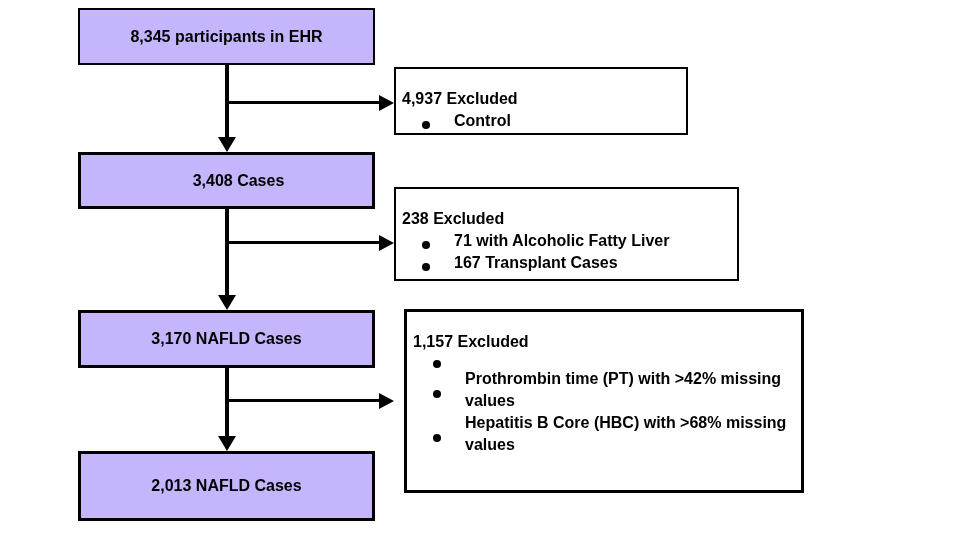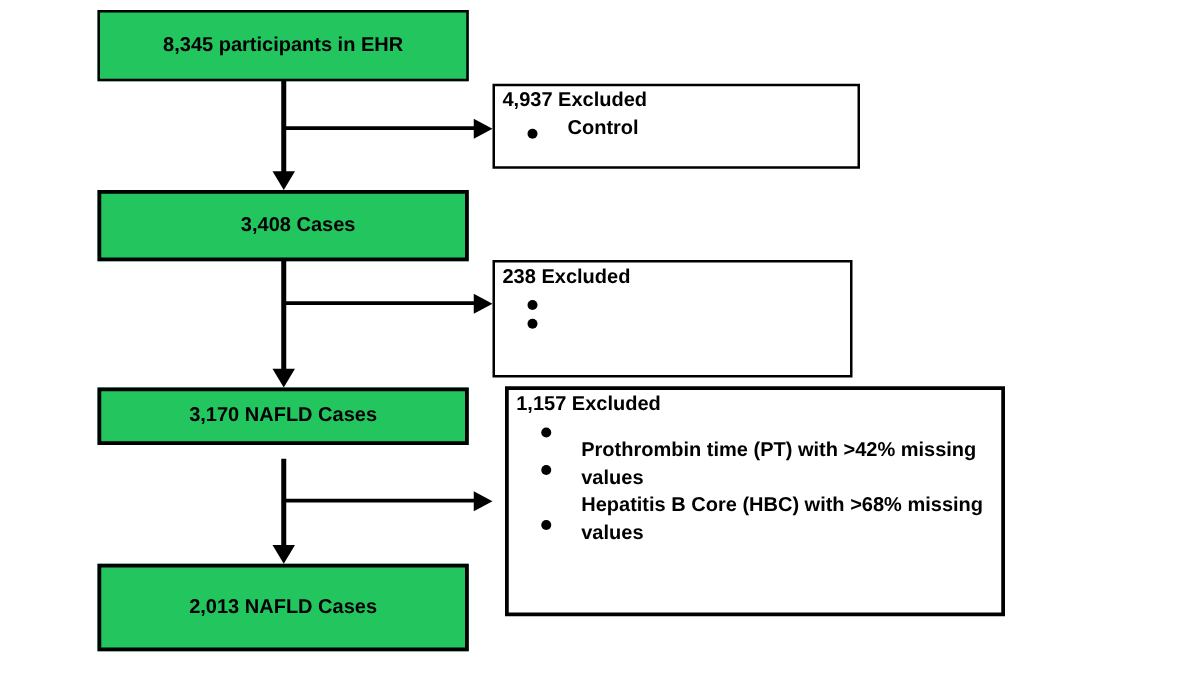--- a/index.html
+++ b/index.html
@@ -15,46 +15,46 @@
     font-family: "Liberation Sans", "DejaVu Sans", sans-serif;
     color: #000000;
     overflow: hidden;
   }
   
   .fbox {
     position: absolute;
     left: 78px;
     width: 297px;
     border: 3px solid #000000;
-    background: #22c55e;
+    background: #c4b5fd;
     box-sizing: border-box;
     display: flex;
     align-items: center;
     justify-content: center;
     font-size: 16px;
     font-weight: bold;
     text-align: center;
   }
   #fbox-0 { top: 8px;   height: 57px; border-width: 2px; }
   #fbox-1 { top: 152px; height: 57px; padding-left: 24px; }
-  #fbox-2 { top: 310px; height: 46px; }
+  #fbox-2 { top: 310px; height: 58px; }
   #fbox-3 { top: 451px; height: 70px; }
 
   
   .ebox {
     position: absolute;
     border: 2px solid #000000;
     background: #ffffff;
     box-sizing: border-box;
     font-size: 16px;
     font-weight: bold;
-    padding: 1px 6px 0 6px;
+    padding: 19px 6px 0 6px;
   }
   #ebox-0 { left: 394px; top: 67px;  width: 294px; height: 68px;  }
-  #ebox-1 { left: 394px; top: 208px; width: 288px; height: 94px;  }
+  #ebox-1 { left: 394px; top: 187px; width: 345px; height: 94px;  }
   #ebox-2 { left: 404px; top: 309px; width: 400px; height: 184px; border-width: 3px; }
 
   .etitle {
     line-height: 22px;
   }
   .ebox ul {
     list-style: none;
     margin: 0;
     padding: 0;
   }
@@ -149,23 +149,25 @@
         <span class="btext">Control</span>
       </li>
     </ul>
   </div>
 
   <div class="ebox" id="ebox-1">
     <div class="etitle">238 Excluded</div>
     <ul>
       <li>
         <span class="dot"></span>
-      </li>
-      <li>
-        <span class="dot"></span>
+        <span class="btext">71 with Alcoholic Fatty Liver</span>
+      </li>
+      <li>
+        <span class="dot"></span>
+        <span class="btext">167 Transplant Cases</span>
       </li>
     </ul>
   </div>
 
   <div class="ebox" id="ebox-2">
     <div class="etitle">1,157 Excluded</div>
     <ul>
       <li>
         <span class="dot"></span>
       </li>

